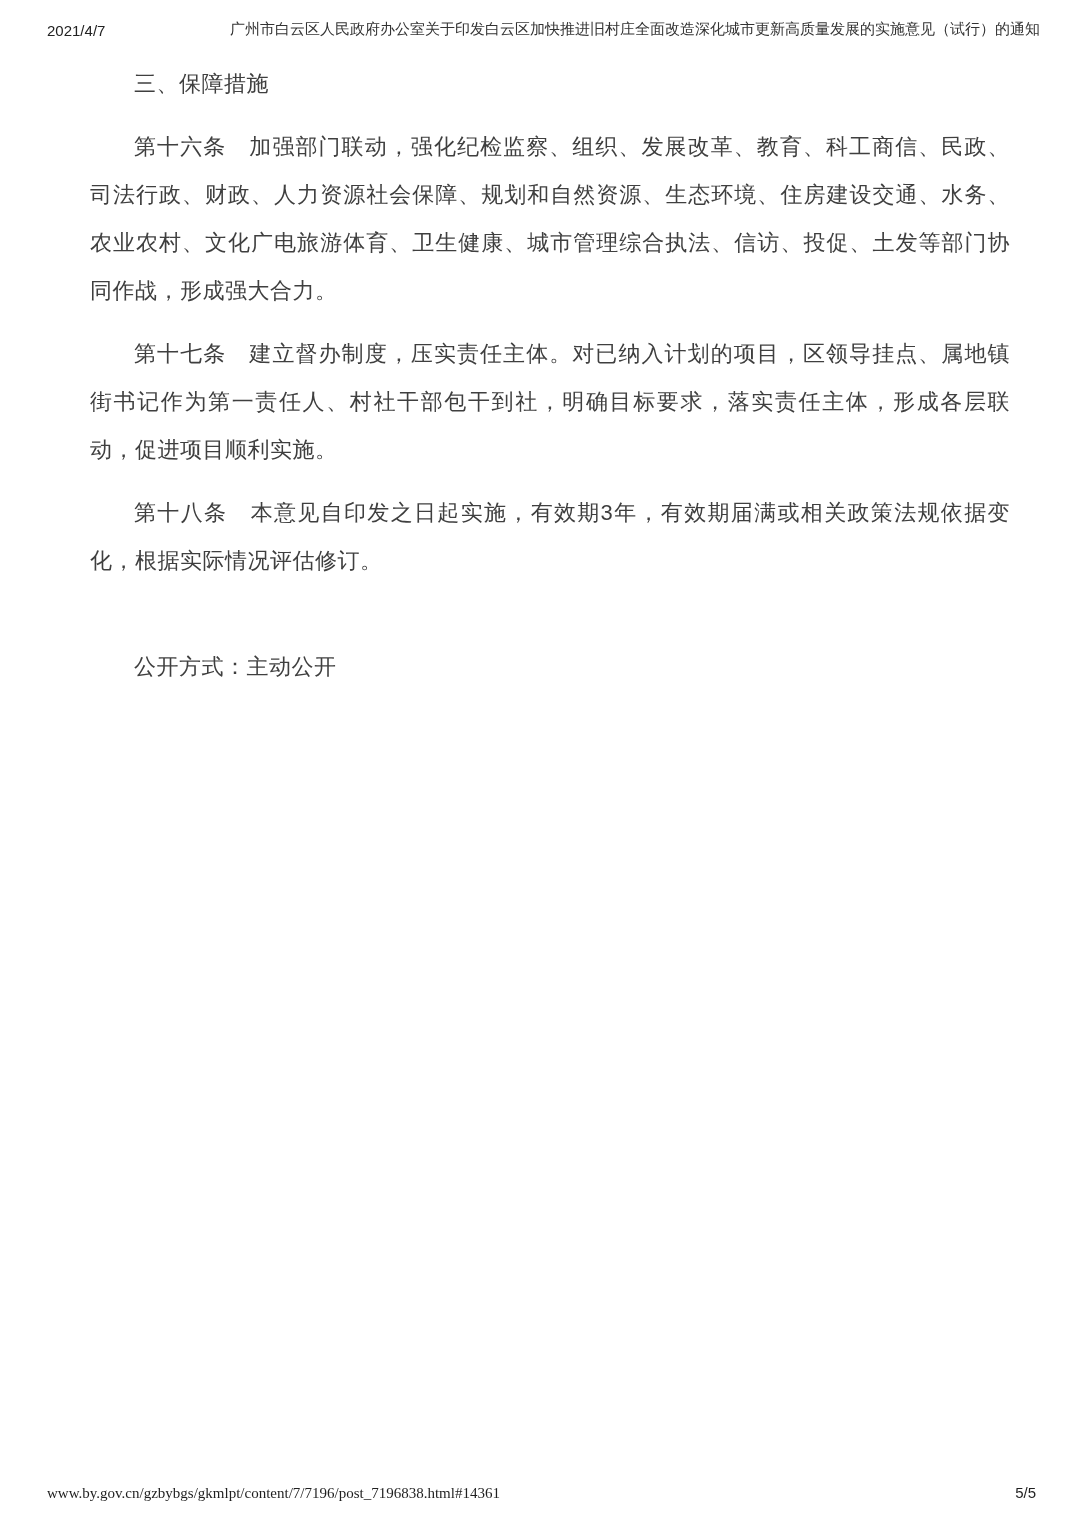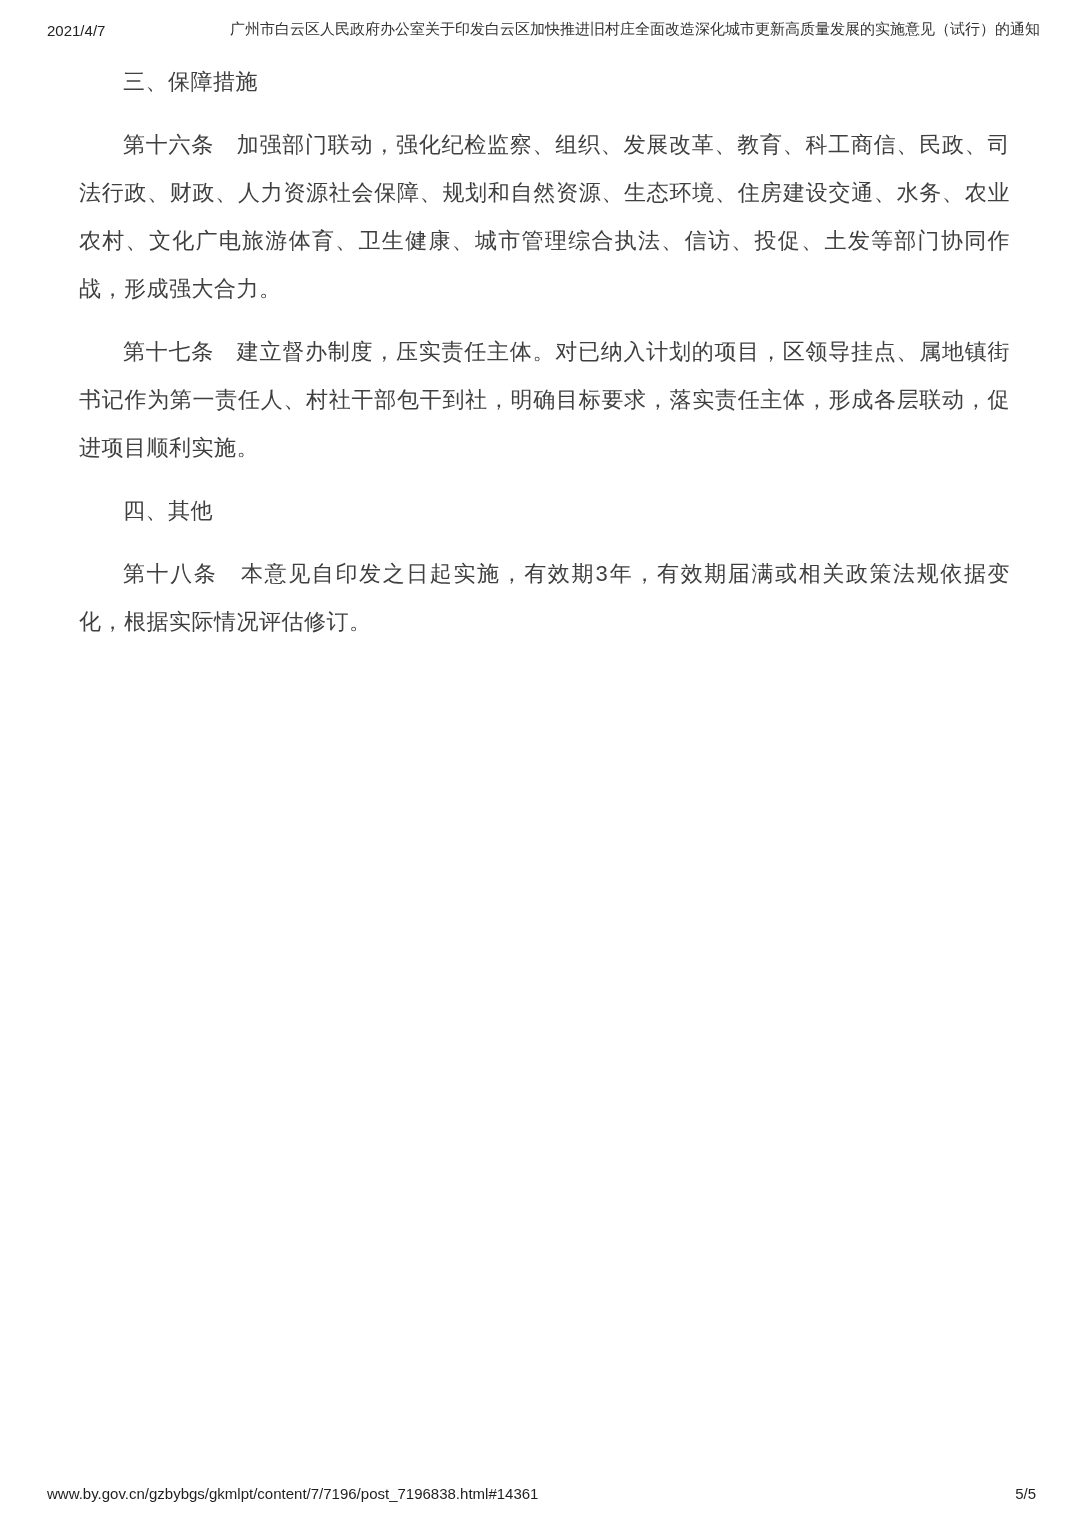--- a/index.html
+++ b/index.html
@@ -44,58 +44,58 @@
     top: 60px;
     left: 78px;
     width: 932px;
     color: #3f3f3f;
     font-size: 22px;
     line-height: 48px;
     text-align: justify;
     letter-spacing: 0.5px;
   }
   .doc-body p {
-    margin: 0 0 15px 1px;
+    margin: 0 0 15px 12px;
     text-indent: 2em;
-    font-family: Liberation Mono, monospace;
   }
   .doc-body p.gap-large {
     margin-top: 58px;
   }
   .print-footer {
     position: absolute;
     left: 47px;
     right: 44px;
     bottom: 26px;
     display: flex;
     justify-content: space-between;
     align-items: baseline;
     font-size: 15px;
     color: #1f1f1f;
   }
   .footer-url {
     white-space: nowrap;
+    font-family: Liberation Serif, serif;
   }
   .page-number {
     white-space: nowrap;
     text-align: right;
   }
 </style>
 </head>
 <body>
 
 <div class="print-header">
   <span class="print-date">2021/4/7</span>
   <span class="print-title">广州市白云区人民政府办公室关于印发白云区加快推进旧村庄全面改造深化城市更新高质量发展的实施意见（试行）的通知</span>
 </div>
 
 <div class="doc-body">
   <p>三、保障措施</p>
   <p>第十六条　加强部门联动，强化纪检监察、组织、发展改革、教育、科工商信、民政、司法行政、财政、人力资源社会保障、规划和自然资源、生态环境、住房建设交通、水务、农业农村、文化广电旅游体育、卫生健康、城市管理综合执法、信访、投促、土发等部门协同作战，形成强大合力。</p>
   <p>第十七条　建立督办制度，压实责任主体。对已纳入计划的项目，区领导挂点、属地镇街书记作为第一责任人、村社干部包干到社，明确目标要求，落实责任主体，形成各层联动，促进项目顺利实施。</p>
-  <p>四、其他</p>
   <p>第十八条　本意见自印发之日起实施，有效期3年，有效期届满或相关政策法规依据变化，根据实际情况评估修订。</p>
+  <p class="gap-large">公开方式：主动公开</p>
 </div>
 
 <div class="print-footer">
   <span class="footer-url">www.by.gov.cn/gzbybgs/gkmlpt/content/7/7196/post_7196838.html#14361</span>
   <span class="page-number">5/5</span>
 </div>
 
 </body></html>

